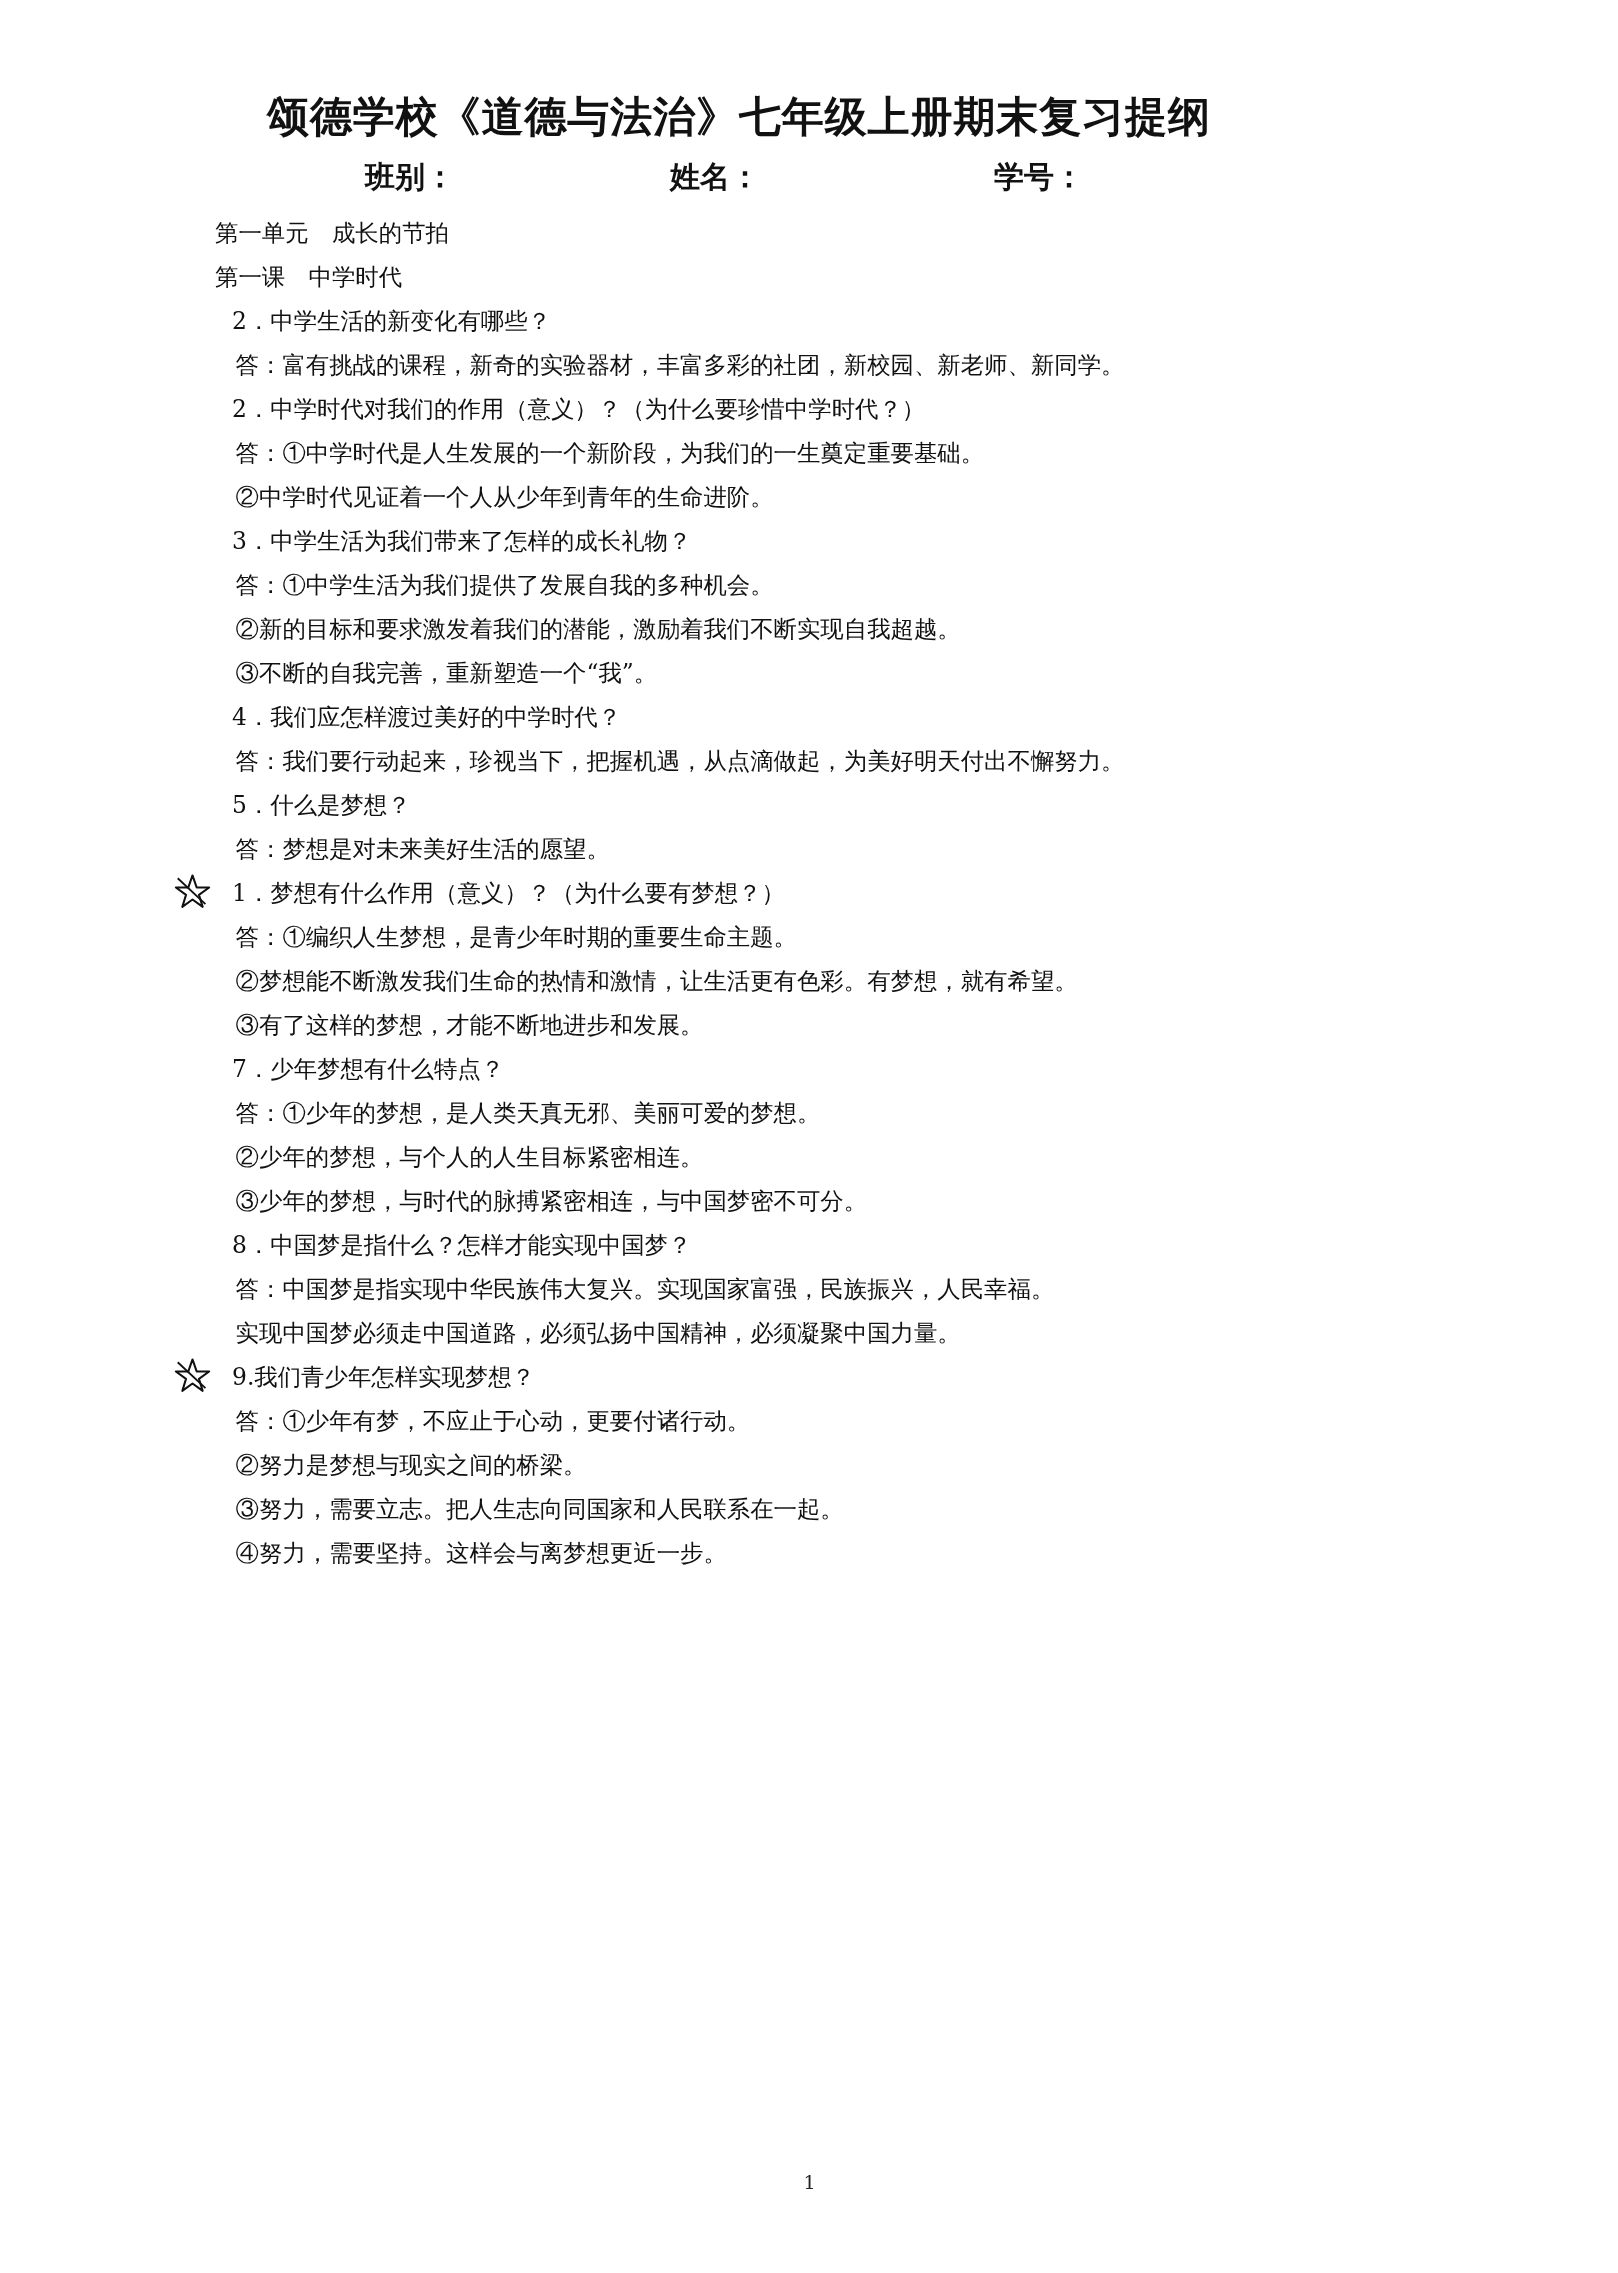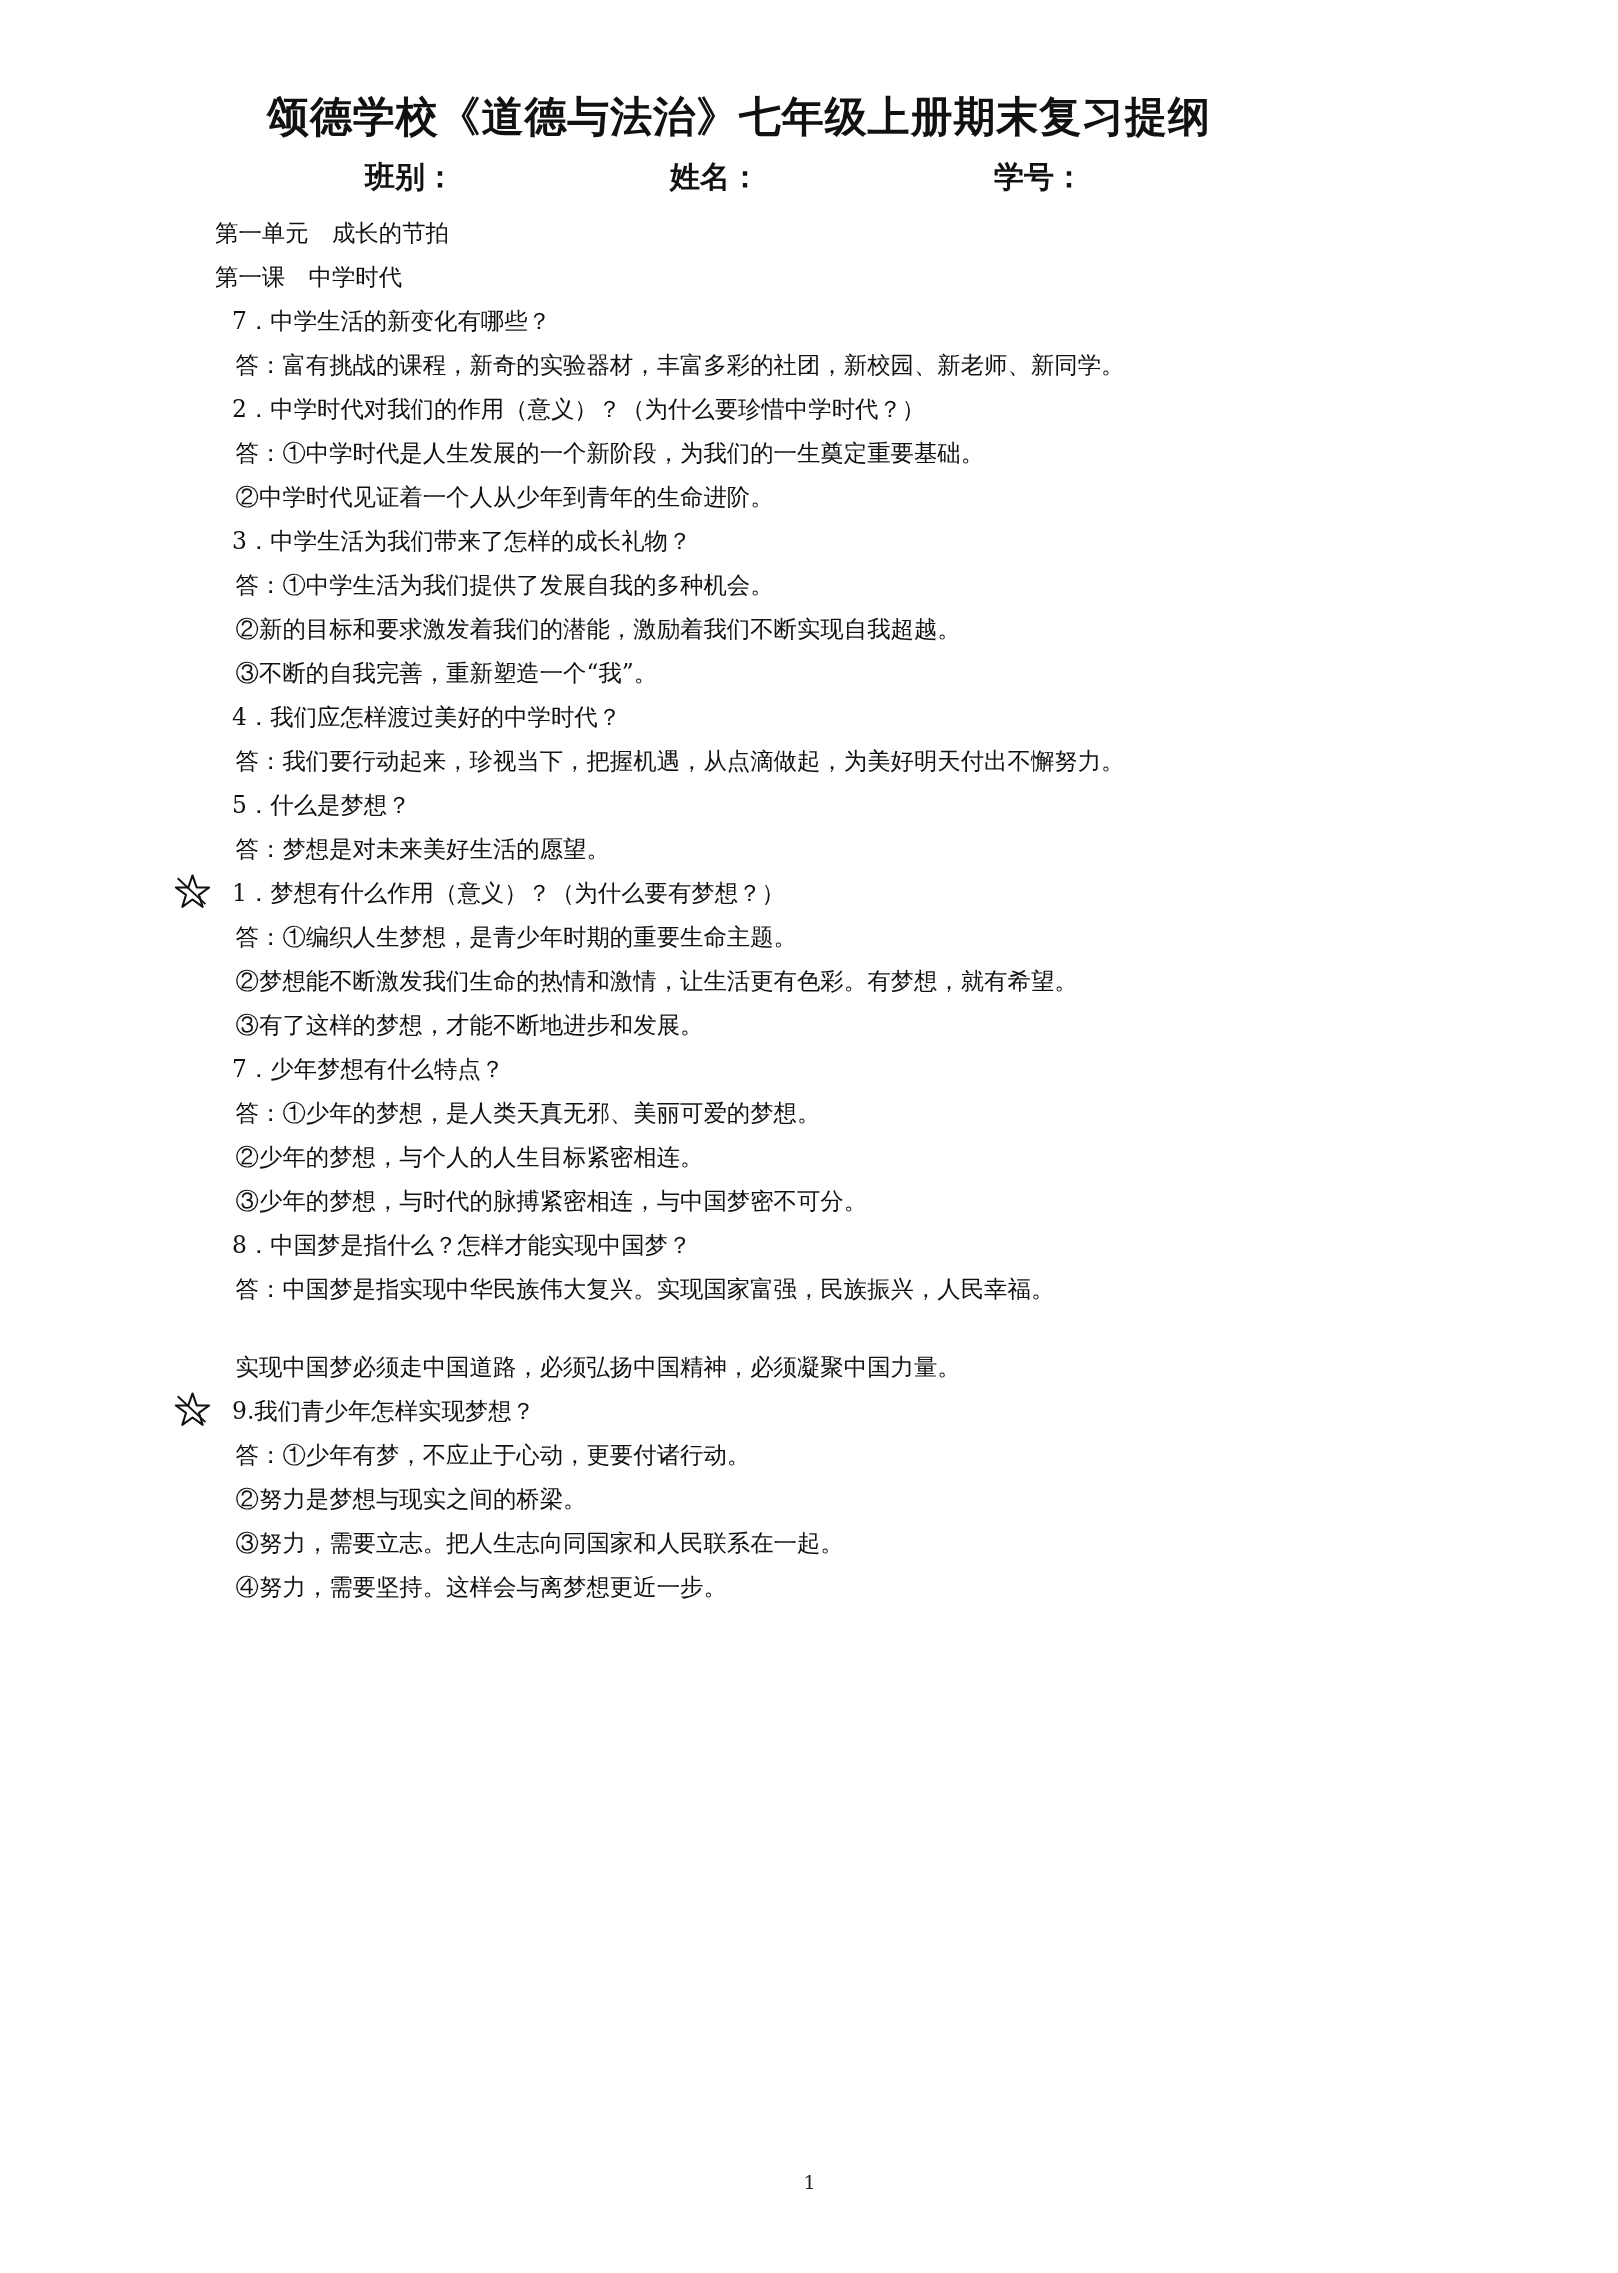--- a/index.html
+++ b/index.html
@@ -69,21 +69,20 @@
     padding-left: 17px;
   }
   .line.a {
     padding-left: 20.6px;
   }
   .line.sub {
     padding-left: 20.6px;
   }
   .line.cont {
     padding-left: 20.6px;
-    margin-top: 34px;
   }
 
   
   .star-mark {
     position: absolute;
     left: -41px;
     top: 50%;
     transform: translateY(-55%);
     width: 37px;
     height: 37px;
@@ -113,21 +112,21 @@
 
     <div class="fields">
       <span class="fld f1">班别：</span>
       <span class="fld f2">姓名：</span>
       <span class="fld f3">学号：</span>
     </div>
 
     <div class="body-block" id="lines">
         <div class="line heading"><span>第一单元　成长的节拍</span></div>
         <div class="line heading"><span>第一课　中学时代</span></div>
-        <div class="line q"><span>7．中学生活的新变化有哪些？</span></div>
+        <div class="line q"><span>2．中学生活的新变化有哪些？</span></div>
         <div class="line a"><span>答：富有挑战的课程，新奇的实验器材，丰富多彩的社团，新校园、新老师、新同学。</span></div>
         <div class="line q"><span>2．中学时代对我们的作用（意义）？（为什么要珍惜中学时代？）</span></div>
         <div class="line a"><span>答：①中学时代是人生发展的一个新阶段，为我们的一生奠定重要基础。</span></div>
         <div class="line sub"><span>②中学时代见证着一个人从少年到青年的生命进阶。</span></div>
         <div class="line q"><span>3．中学生活为我们带来了怎样的成长礼物？</span></div>
         <div class="line a"><span>答：①中学生活为我们提供了发展自我的多种机会。</span></div>
         <div class="line sub"><span>②新的目标和要求激发着我们的潜能，激励着我们不断实现自我超越。</span></div>
         <div class="line sub"><span>③不断的自我完善，重新塑造一个“我”。</span></div>
         <div class="line q"><span>4．我们应怎样渡过美好的中学时代？</span></div>
         <div class="line a"><span>答：我们要行动起来，珍视当下，把握机遇，从点滴做起，为美好明天付出不懈努力。</span></div>

